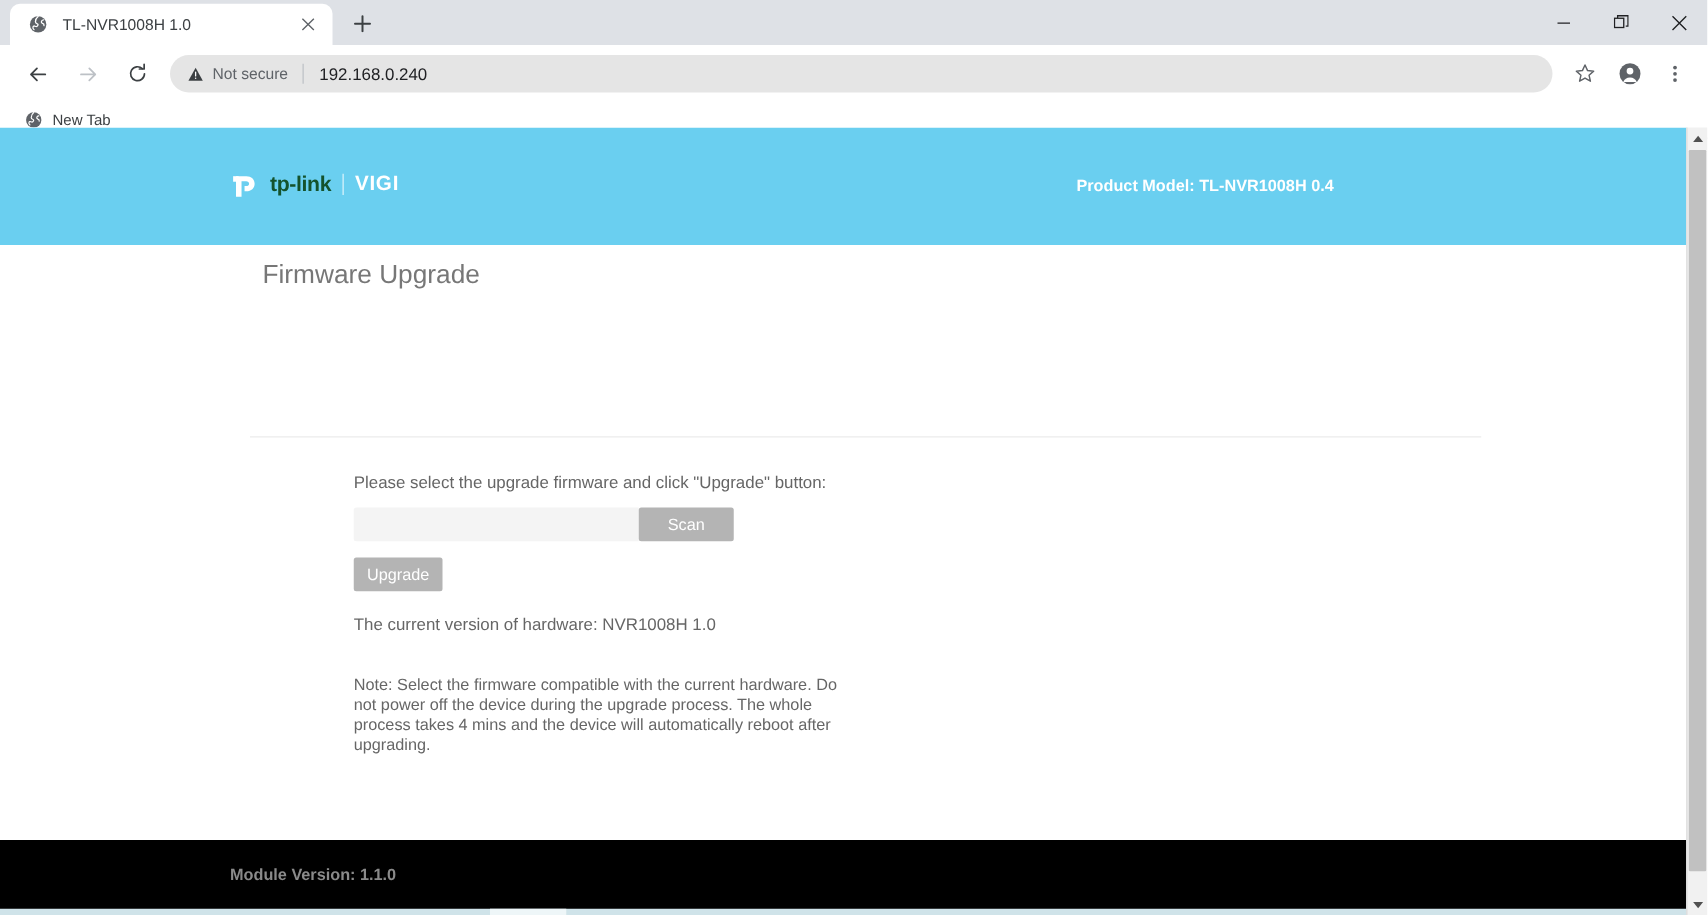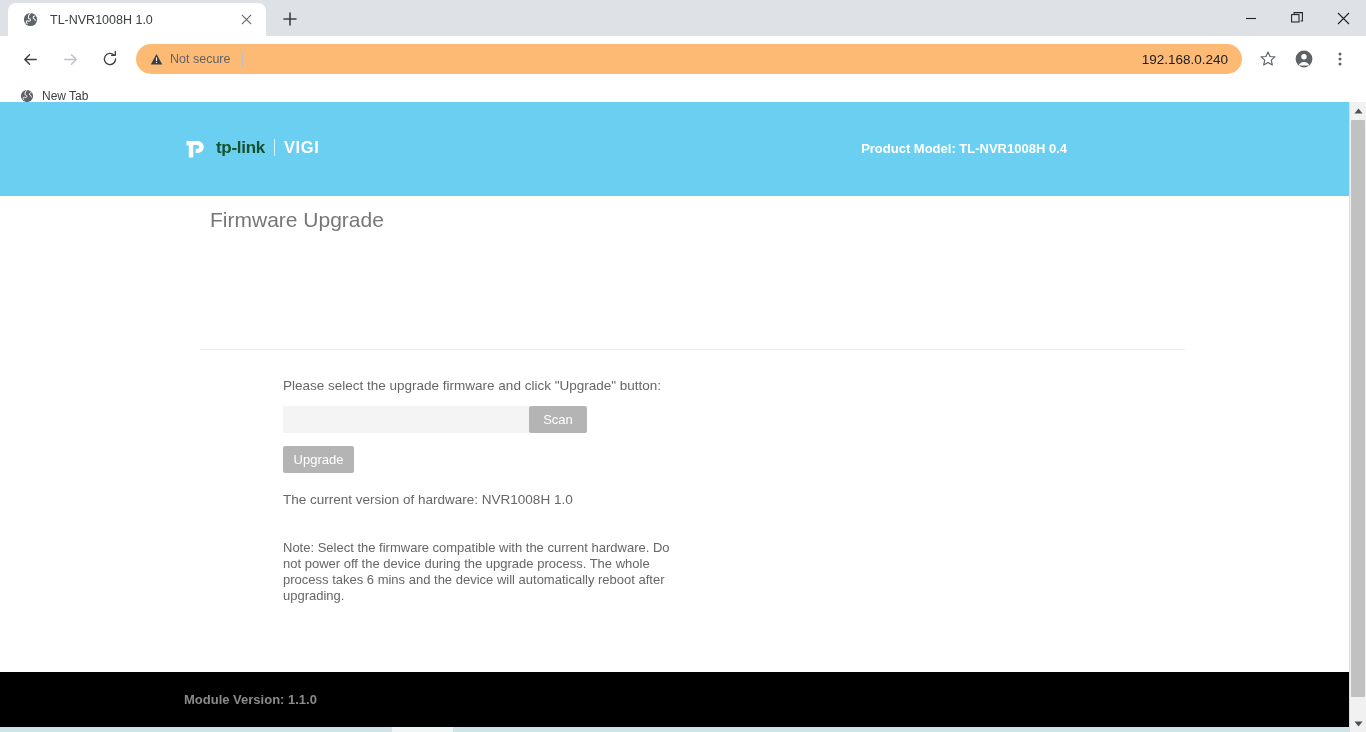--- a/index.html
+++ b/index.html
@@ -74,27 +74,26 @@
   }
   .nav-btn {
     width: 30px; height: 30px;
     margin: 0 5px;
     display: flex; align-items: center; justify-content: center;
     flex: 0 0 30px;
   }
   .omnibox {
     flex: 1;
     height: 30px;
-    background: #fdba74;
+    background: #e5e5e5;
     border-radius: 16px;
     display: flex;
     align-items: center;
     padding: 0 14px;
     margin: 0 8px 0 6px;
-    text-align: right;
   }
   .secure-warn {
     display: flex;
     align-items: center;
     font-size: 12.5px;
     color: #5f6368;
     flex: 0 0 auto;
   }
   .secure-warn .warn-ico { margin-right: 7px; display:flex; }
   .omni-sep {
@@ -229,21 +228,21 @@
     background: #f4f4f4;
     border: none;
     outline: none;
     font-family: "Liberation Sans", sans-serif;
     font-size: 13px;
     color: #555555;
     padding: 0 8px;
     border-radius: 2px 0 0 2px;
   }
   .scan-btn {
-    width: 58px;
+    width: 76px;
     background: #b4b4b4;
     border: none;
     border-radius: 2px;
     color: #ffffff;
     font-family: "Liberation Sans", sans-serif;
     font-size: 13px;
     cursor: pointer;
   }
   .upgrade-btn {
     display: block;
@@ -463,21 +462,21 @@
 
           <div class="file-row">
             <input class="file-input" type="text" placeholder="" style="">
             <button class="scan-btn">Scan</button>
           </div>
 
           <button class="upgrade-btn">Upgrade</button>
 
           <div class="hw-version">The current version of hardware: NVR1008H 1.0</div>
 
-          <div class="note">Note: Select the firmware compatible with the current hardware. Do not power off the device during the upgrade process. The whole process takes 6 mins and the device will automatically reboot after upgrading.</div>
+          <div class="note">Note: Select the firmware compatible with the current hardware. Do not power off the device during the upgrade process. The whole process takes 4 mins and the device will automatically reboot after upgrading.</div>
         </div>
       </div>
 
       <div class="site-footer">
         <div class="footer-text">Module Version: 1.1.0</div>
         <div class="taskbar-peek">
           <div class="tp-hl"></div>
         </div>
       </div>
 

